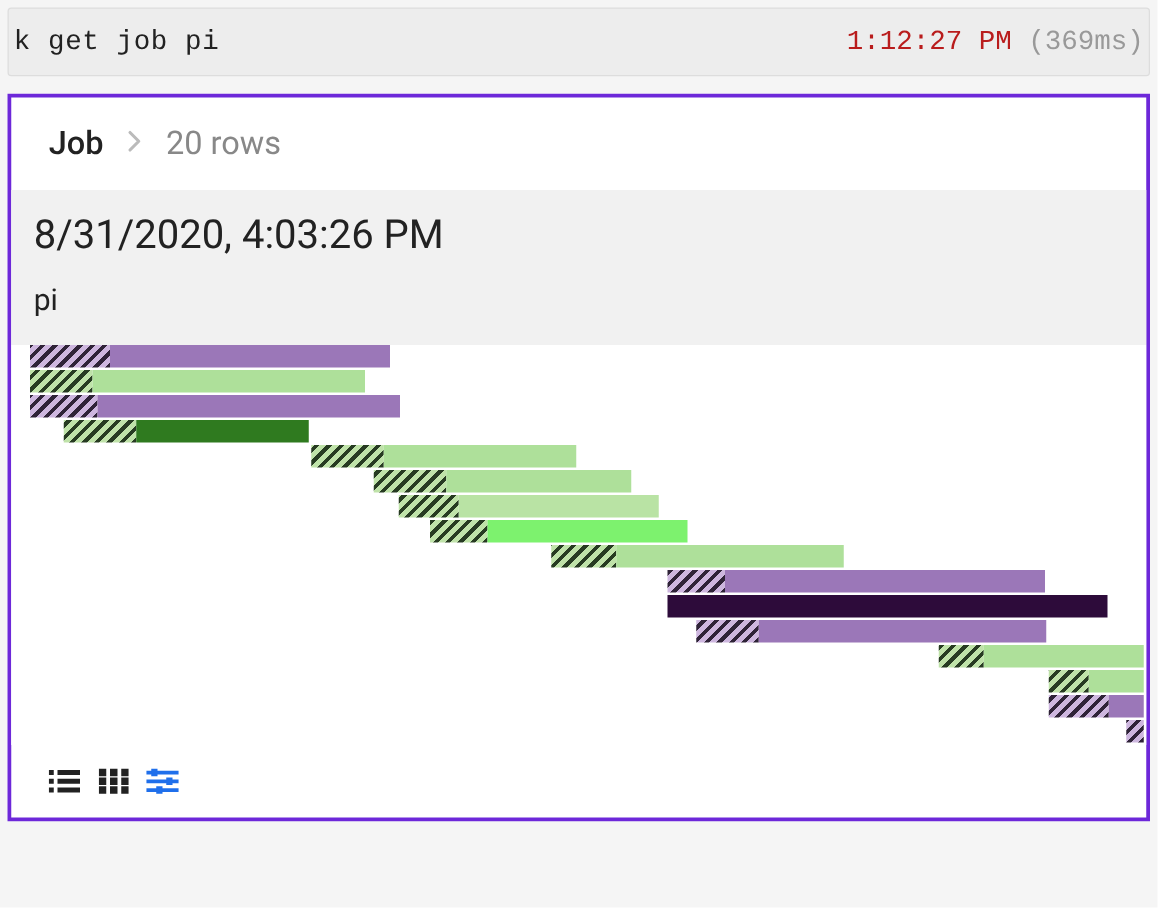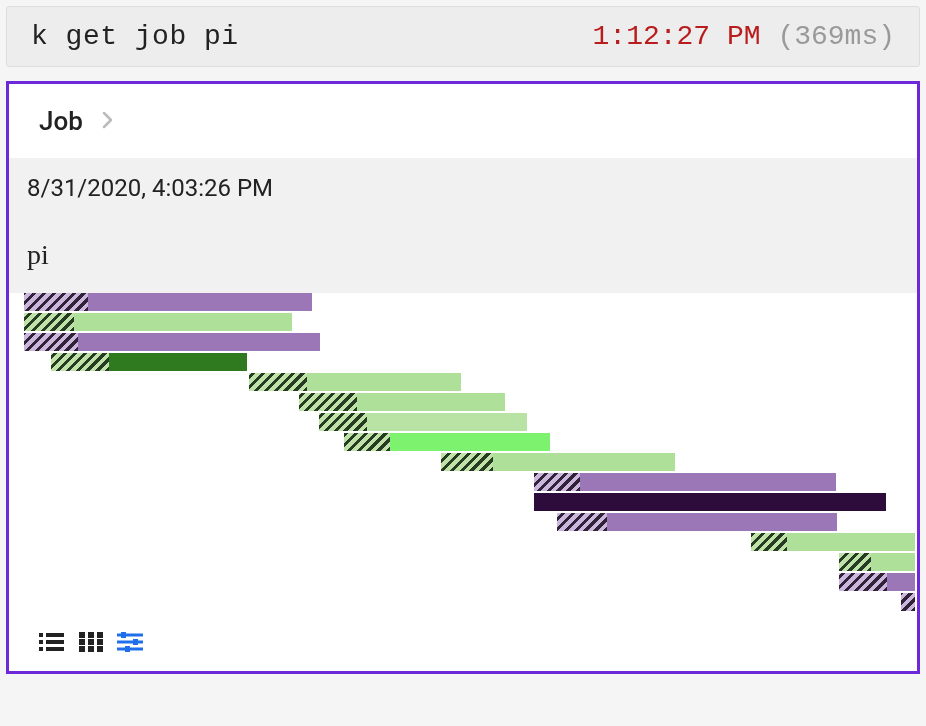--- a/index.html
+++ b/index.html
@@ -8,26 +8,26 @@
     background: #f5f5f5;
     width: 926px;
     height: 726px;
     overflow: hidden;
     padding: 6px;
   }
   .cmd-bar {
     background: #ededed;
     border: 1px solid #ddd;
     border-radius: 3px;
-    padding: 14px 24px;
+    padding: 14px 4px;
     display: flex;
     justify-content: space-between;
     align-items: center;
     font-family: "SFMono-Regular", Consolas, "Liberation Mono", Menlo, monospace;
-    font-size: 28px;
+    font-size: 22px;
   }
   .cmd-text { color:#222; letter-spacing: .5px; }
   .cmd-time { color:#b91c1c; }
   .cmd-dur  { color:#999; }
   .content {
     background:#fff;
     margin-top: 14px;
     border:3px solid #6d28d9;
   }
   .breadcrumb {
@@ -37,22 +37,22 @@
     gap: 18px;
     font-size: 26px;
   }
   .bc-main { color:#222; font-weight:500; }
   .bc-chev { color:#bbb; font-size:22px; }
   .bc-sub  { color:#888; }
   .header {
     background:#f1f1f1;
     padding: 16px 18px 22px 18px;
   }
-  .hdr-date { font-size: 24px; color:#222; margin-bottom: 37px; }
-  .hdr-name { font-size: 28px; color:#222;font-family:Liberation Serif, serif; }
+  .hdr-date { font-size: 32px; color:#222; margin-bottom: 20px; }
+  .hdr-name { font-size: 24px; color:#222; }
   .timeline {
     position:relative;
     height: 320px;
     background:#fff;
     padding-top:4px;
   }
   .bar-row {
     position:absolute;
     height: 18px;
     display:flex;
@@ -95,20 +95,21 @@
 
 <div class="content">
 
   <div class="breadcrumb">
     <span class="bc-main">Job</span>
     <span class="bc-chev">
       <svg width="14" height="18" viewBox="0 0 14 18">
           <path d="M3 2 L10 9 L3 16" stroke="#bbb" stroke-width="2.5" fill="none" stroke-linecap="round" stroke-linejoin="round"></path>
         </svg>
     </span>
+    <span class="bc-sub">20 rows</span>
   </div>
 
   <div class="header">
     <div class="hdr-date">8/31/2020, 4:03:26 PM</div>
     <div class="hdr-name">pi</div>
   </div>
 
   <div class="timeline" id="timeline">
       <div class="bar-row" style="top: 0px; left: 15px; height: 18px;">
         <div class="seg hatch-purple" style="width: 64px;"></div>

